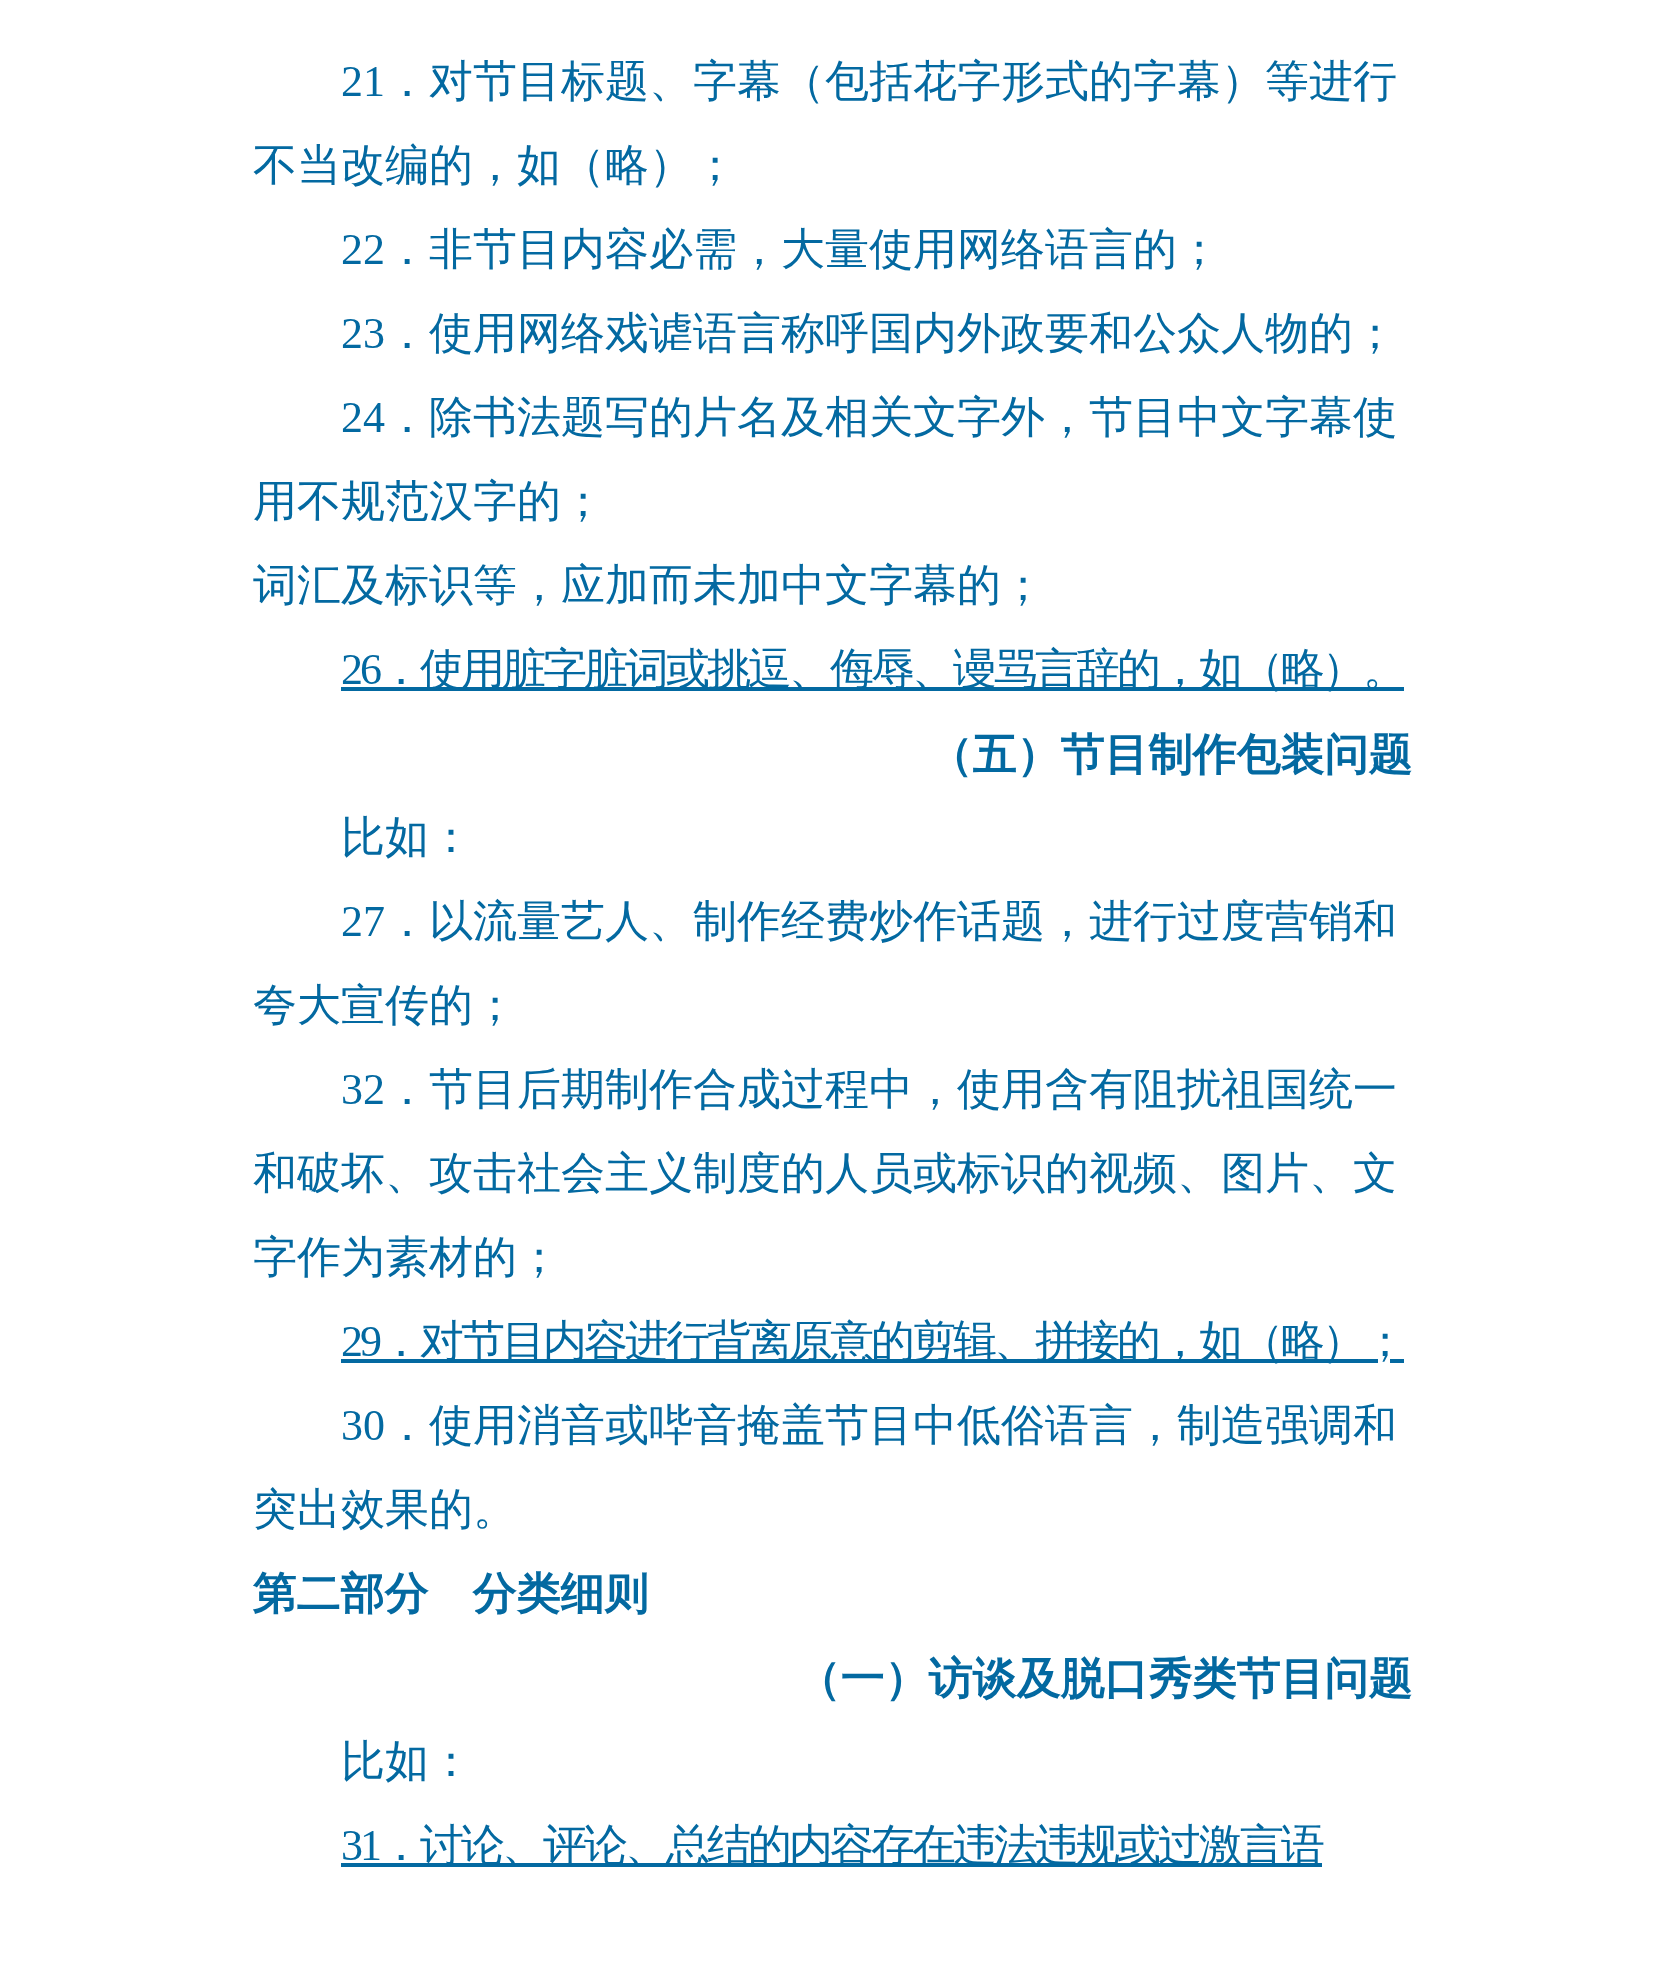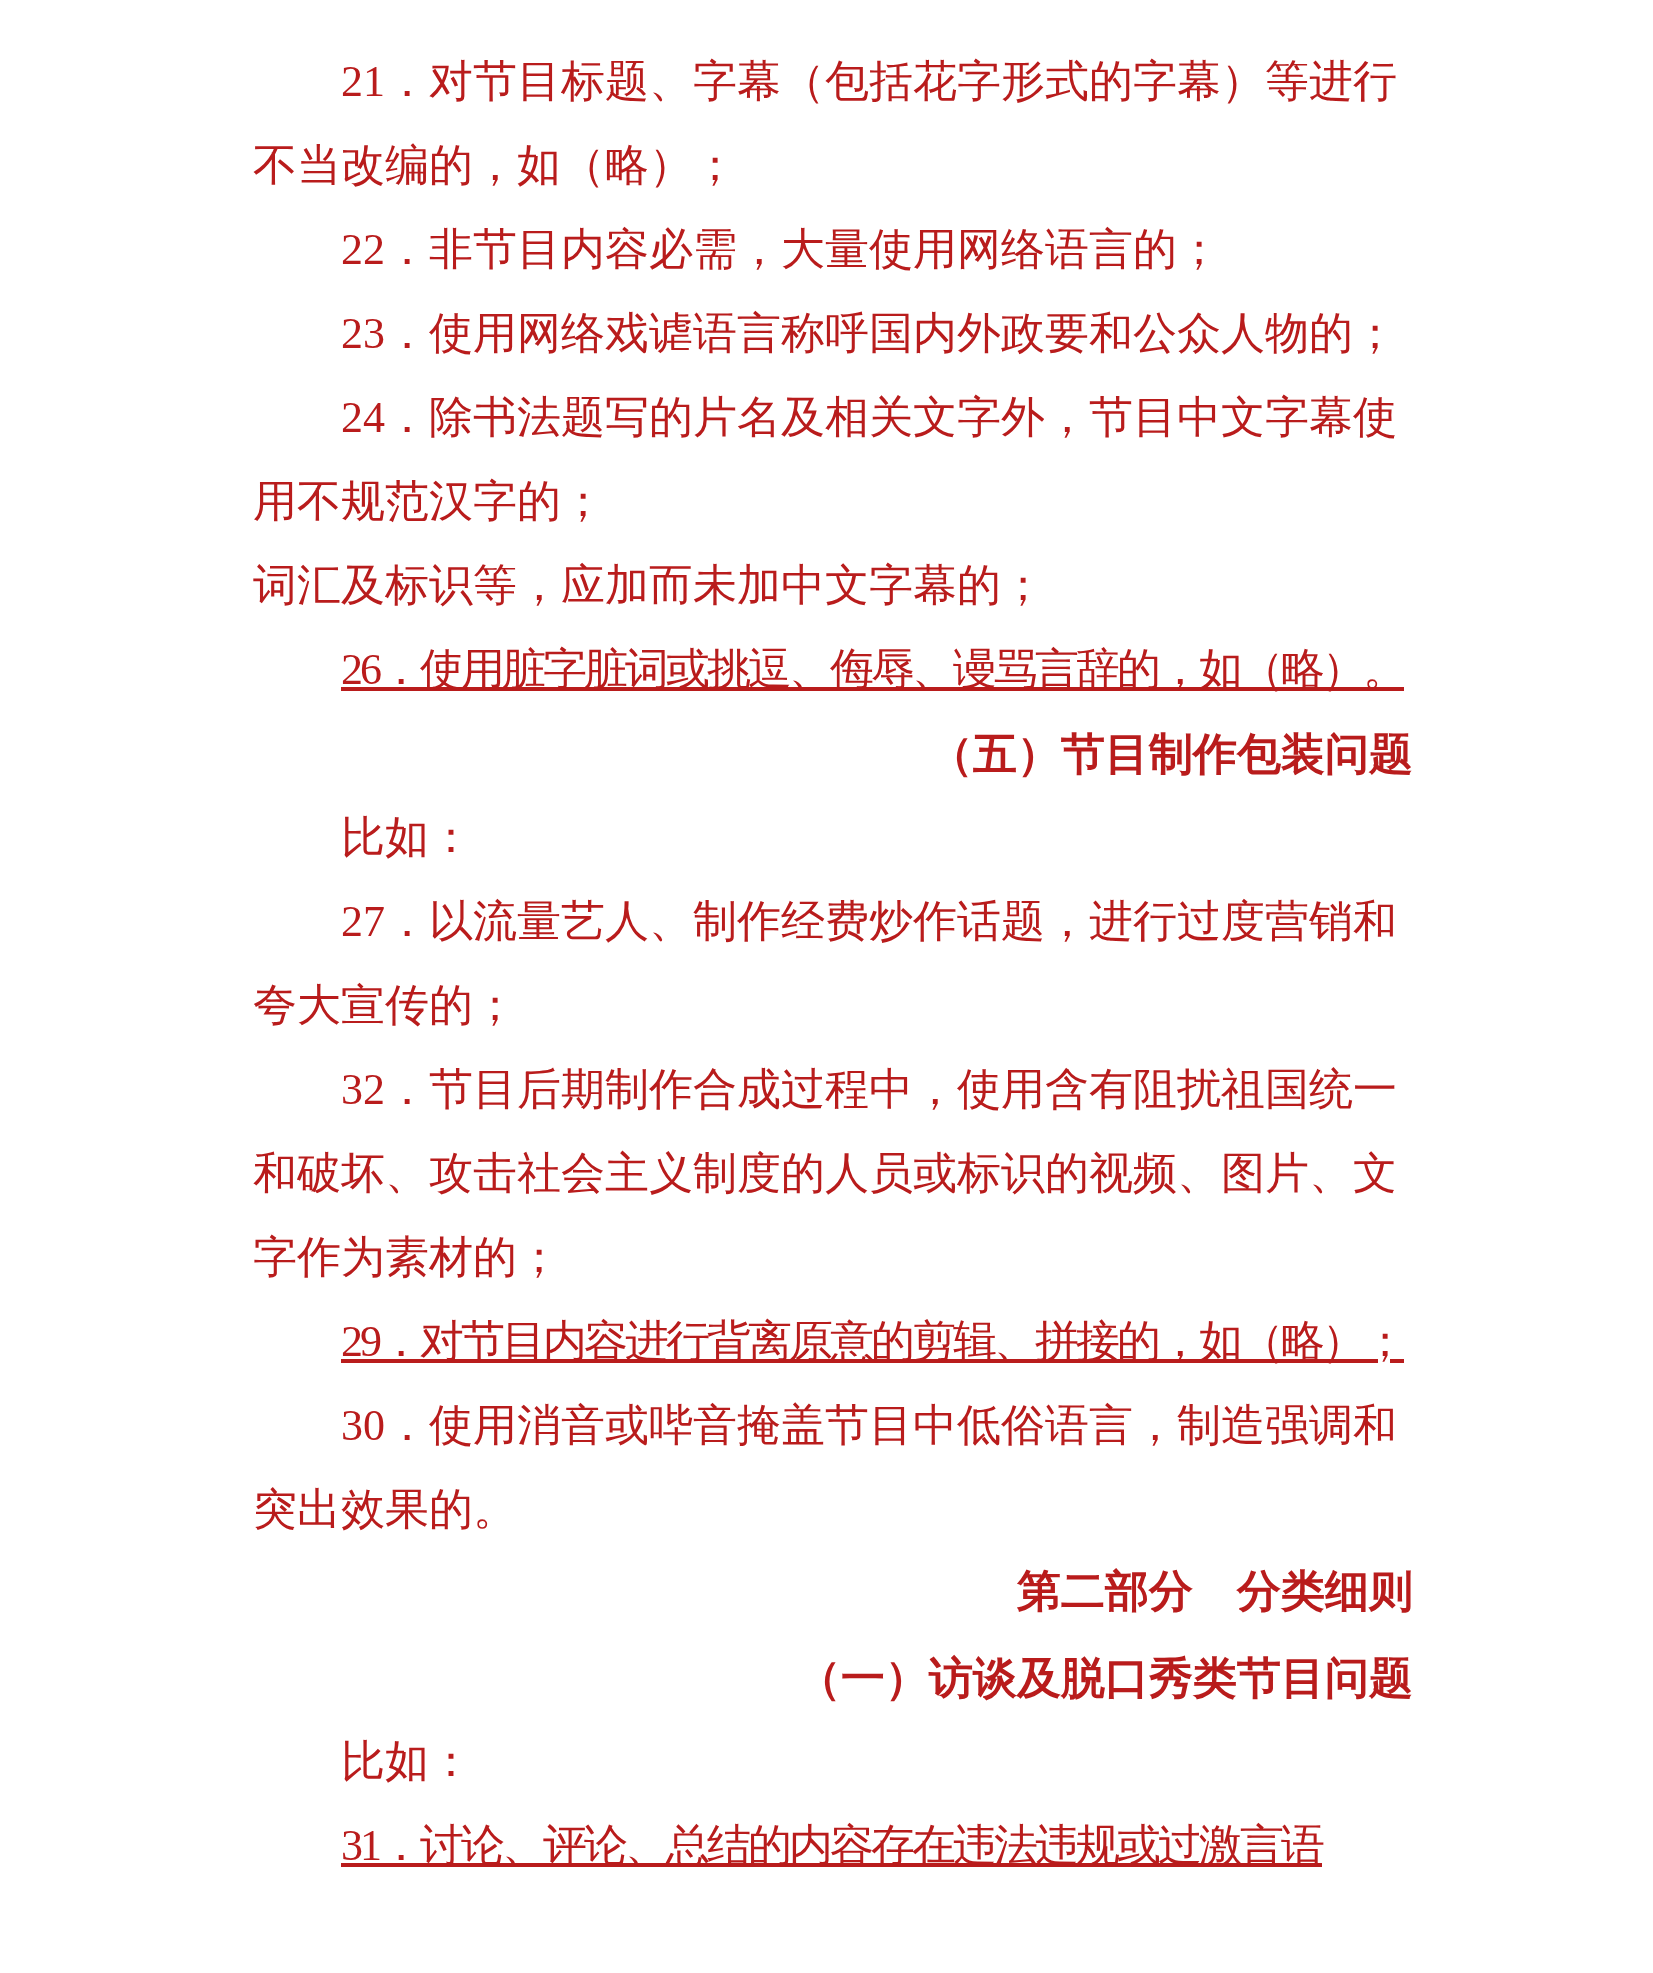--- a/index.html
+++ b/index.html
@@ -15,41 +15,41 @@
     overflow: hidden;
   }
   .text-column {
     position: absolute;
     left: 253px;
     top: 40px;
     width: 1160px;
     font-family: "Liberation Serif", "DejaVu Serif", serif;
     font-size: 44px;
     line-height: 84px;
-    color: #b91c1c;
+    color: #0369a1;
   }
   .line {
     white-space: nowrap;
   }
   .indent {
     text-indent: 88px;
   }
   .tight {
     letter-spacing: -3px;
     text-decoration: underline;
   }
   .h2 {
     font-weight: bold;
     font-family: "Liberation Sans", "DejaVu Sans", sans-serif;
     text-align: right;
   }
   .h1 {
     font-weight: bold;
-    text-align: right;
-    font-family: Liberation Mono, monospace;
+    text-align: left;
+    font-family: Liberation Serif, serif;
   }
 </style>
 </head>
 <body>
 
 <div class="page">
   <div class="text-column">
     <div class="line indent">21．对节目标题、字幕（包括花字形式的字幕）等进行</div>
     <div class="line">不当改编的，如（略）；</div>
     <div class="line indent">22．非节目内容必需，大量使用网络语言的；</div>

